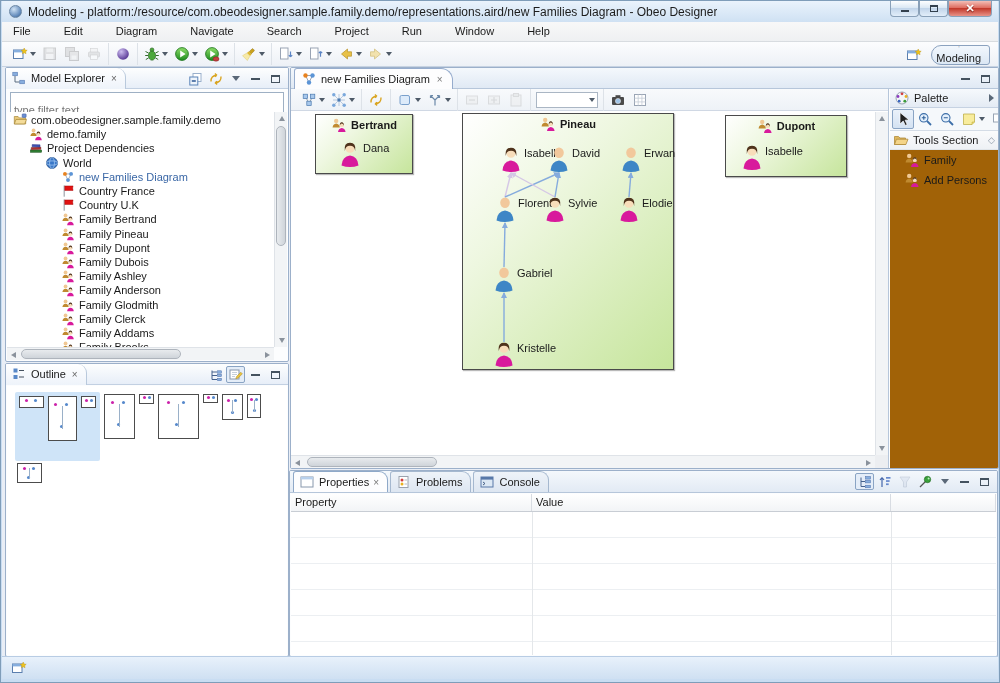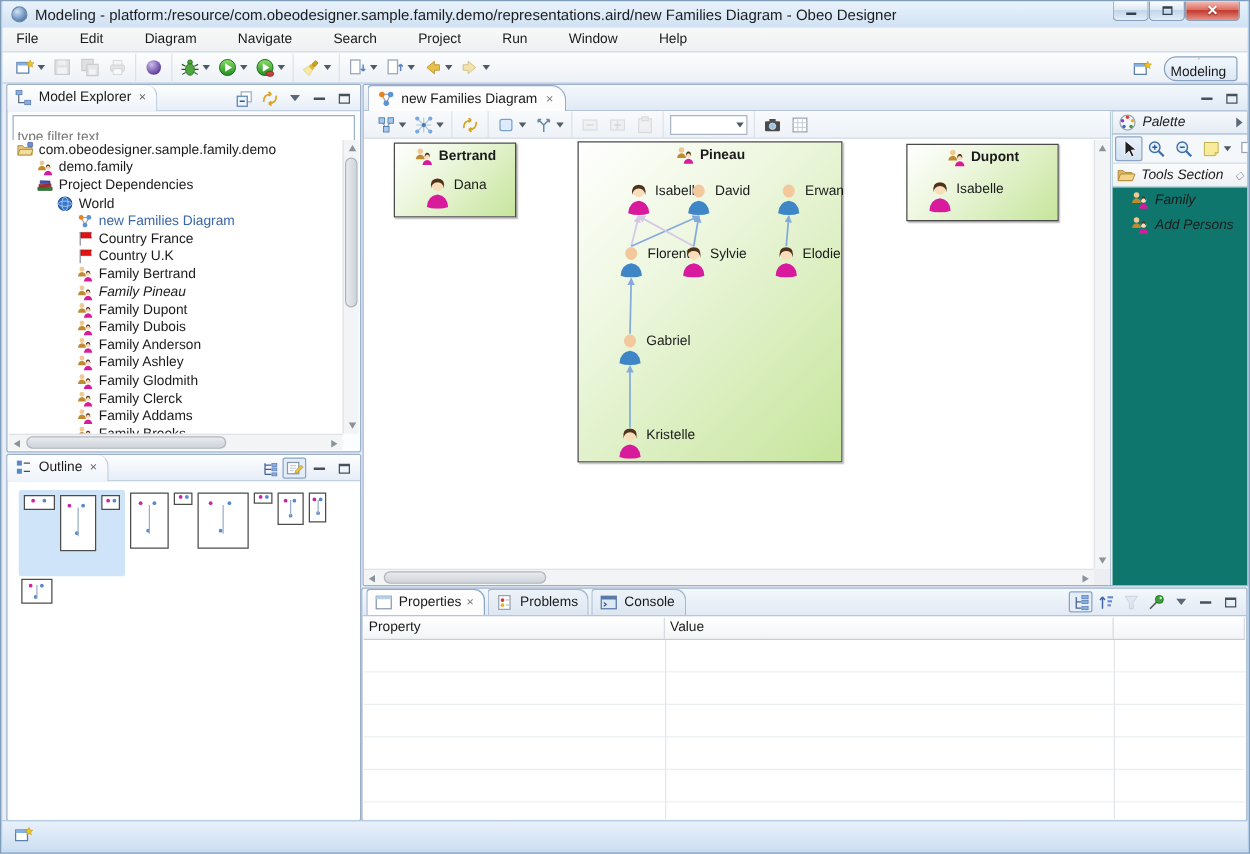--- a/index.html
+++ b/index.html
@@ -80,21 +80,21 @@
   .canv-sbh{position:absolute;left:0;bottom:0;height:13px;right:13px;background:#f2f4f6;border-top:1px solid #dfe3e8;}
   .canv-corner{position:absolute;right:0;bottom:0;width:13px;height:13px;background:#eceef1;}
   
   .fam{position:absolute;border:1px solid #4a4a4a;background:linear-gradient(135deg,#ffffff 0%,#eef7e0 35%,#c6e59c 100%);box-shadow:1px 1px 1px rgba(100,100,100,.45);}
   .fam-title{height:17px;display:flex;align-items:center;justify-content:center;gap:4px;font-weight:bold;padding-top:2px;}
   .person{position:absolute;width:20px;height:26px;}
   .person svg{width:20px;height:26px;display:block;}
   .plabel{position:absolute;left:23px;top:1px;white-space:nowrap;}
   .edges{position:absolute;left:0;top:0;pointer-events:none;}
   
-  .palette{position:absolute;left:599px;top:21px;right:0;bottom:0;background:#0f766e;font-style:italic;}
+  .palette{position:absolute;left:599px;top:21px;right:0;bottom:0;background:#a16207;}
   .pal-head{height:19px;background:linear-gradient(#f6f9fc,#e4ebf4);border-bottom:1px solid #c6d2e2;display:flex;align-items:center;gap:4px;padding:0 4px;}
   .pal-expand{margin-left:auto;width:0;height:0;border-top:4px solid transparent;border-bottom:4px solid transparent;border-left:5px solid #5a6878;}
   .pal-tools{height:23px;border-bottom:1px solid #d4dce6;background:#f5f8fb;display:flex;align-items:center;padding-left:2px;}
   .pal-sect{height:19px;display:flex;align-items:center;gap:4px;padding:0 3px;background:linear-gradient(#fafbfc,#eef1f5);border-bottom:1px solid #e0e5ea;}
   .pal-pin{margin-left:auto;color:#8a97a6;font-size:9px;}
   .pal-item{display:flex;align-items:center;gap:4px;height:20px;padding-left:14px;}
   
   #props{left:287px;top:403px;width:709px;height:187px;}
   .ptabrow{position:relative;height:22px;background:linear-gradient(#f4f8fc,#e2eaf4);border-bottom:1px solid #b6c6da;display:flex;align-items:flex-end;padding-left:3px;}
   .ptab{display:flex;align-items:center;gap:4px;height:21px;padding:0 8px 0 5px;border:1px solid #a5b8cf;border-bottom:none;border-radius:3px 9px 0 0;background:linear-gradient(#eef3f9,#dde6f1);margin-right:2px;}
@@ -591,21 +591,21 @@
               <use href="#sym-flag"></use>
             </svg>
             <span class="tlabel">Country U.K</span>
           </div>
           <div class="tree-row" style="padding-left: 54px;">
             <svg viewBox="0 0 16 16" class="ticon">
               <use href="#sym-family"></use>
             </svg>
             <span class="tlabel">Family Bertrand</span>
           </div>
-          <div class="tree-row" style="padding-left: 54px; font-style: italic;">
+          <div class="tree-row" style="padding-left: 54px;">
             <svg viewBox="0 0 16 16" class="ticon">
               <use href="#sym-family"></use>
             </svg>
             <span class="tlabel">Family Pineau</span>
           </div>
           <div class="tree-row" style="padding-left: 54px;">
             <svg viewBox="0 0 16 16" class="ticon">
               <use href="#sym-family"></use>
             </svg>
             <span class="tlabel">Family Dupont</span>
@@ -613,27 +613,27 @@
           <div class="tree-row" style="padding-left: 54px;">
             <svg viewBox="0 0 16 16" class="ticon">
               <use href="#sym-family"></use>
             </svg>
             <span class="tlabel">Family Dubois</span>
           </div>
           <div class="tree-row" style="padding-left: 54px;">
             <svg viewBox="0 0 16 16" class="ticon">
               <use href="#sym-family"></use>
             </svg>
+            <span class="tlabel">Family Ashley</span>
+          </div>
+          <div class="tree-row" style="padding-left: 54px;">
+            <svg viewBox="0 0 16 16" class="ticon">
+              <use href="#sym-family"></use>
+            </svg>
             <span class="tlabel">Family Anderson</span>
-          </div>
-          <div class="tree-row" style="padding-left: 54px;">
-            <svg viewBox="0 0 16 16" class="ticon">
-              <use href="#sym-family"></use>
-            </svg>
-            <span class="tlabel">Family Ashley</span>
           </div>
           <div class="tree-row" style="padding-left: 54px;">
             <svg viewBox="0 0 16 16" class="ticon">
               <use href="#sym-family"></use>
             </svg>
             <span class="tlabel">Family Glodmith</span>
           </div>
           <div class="tree-row" style="padding-left: 54px;">
             <svg viewBox="0 0 16 16" class="ticon">
               <use href="#sym-family"></use>

